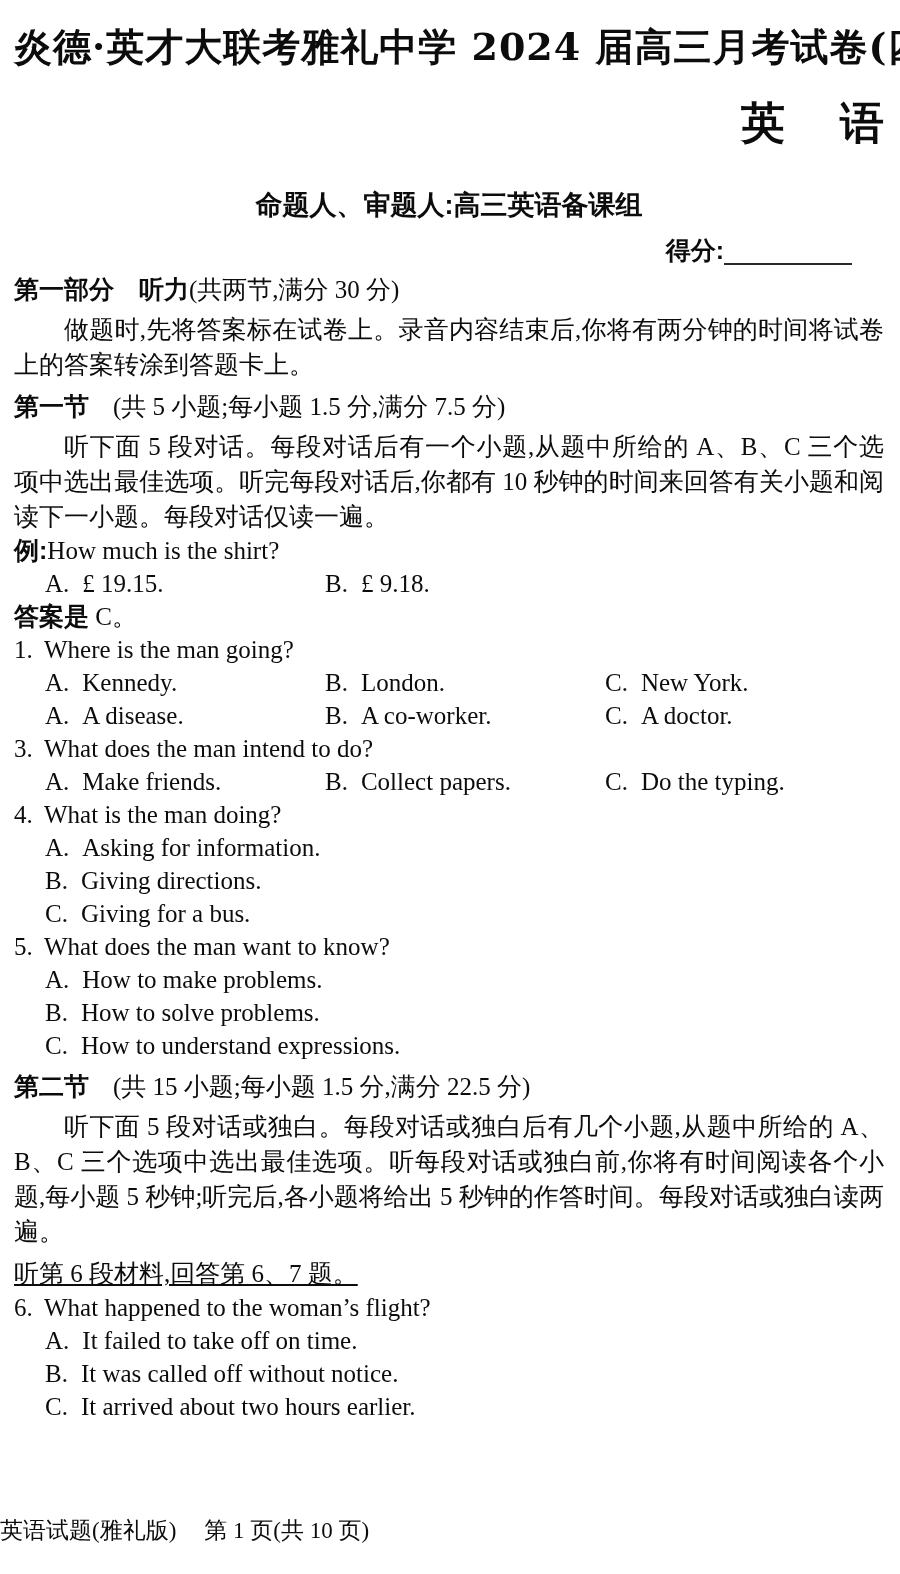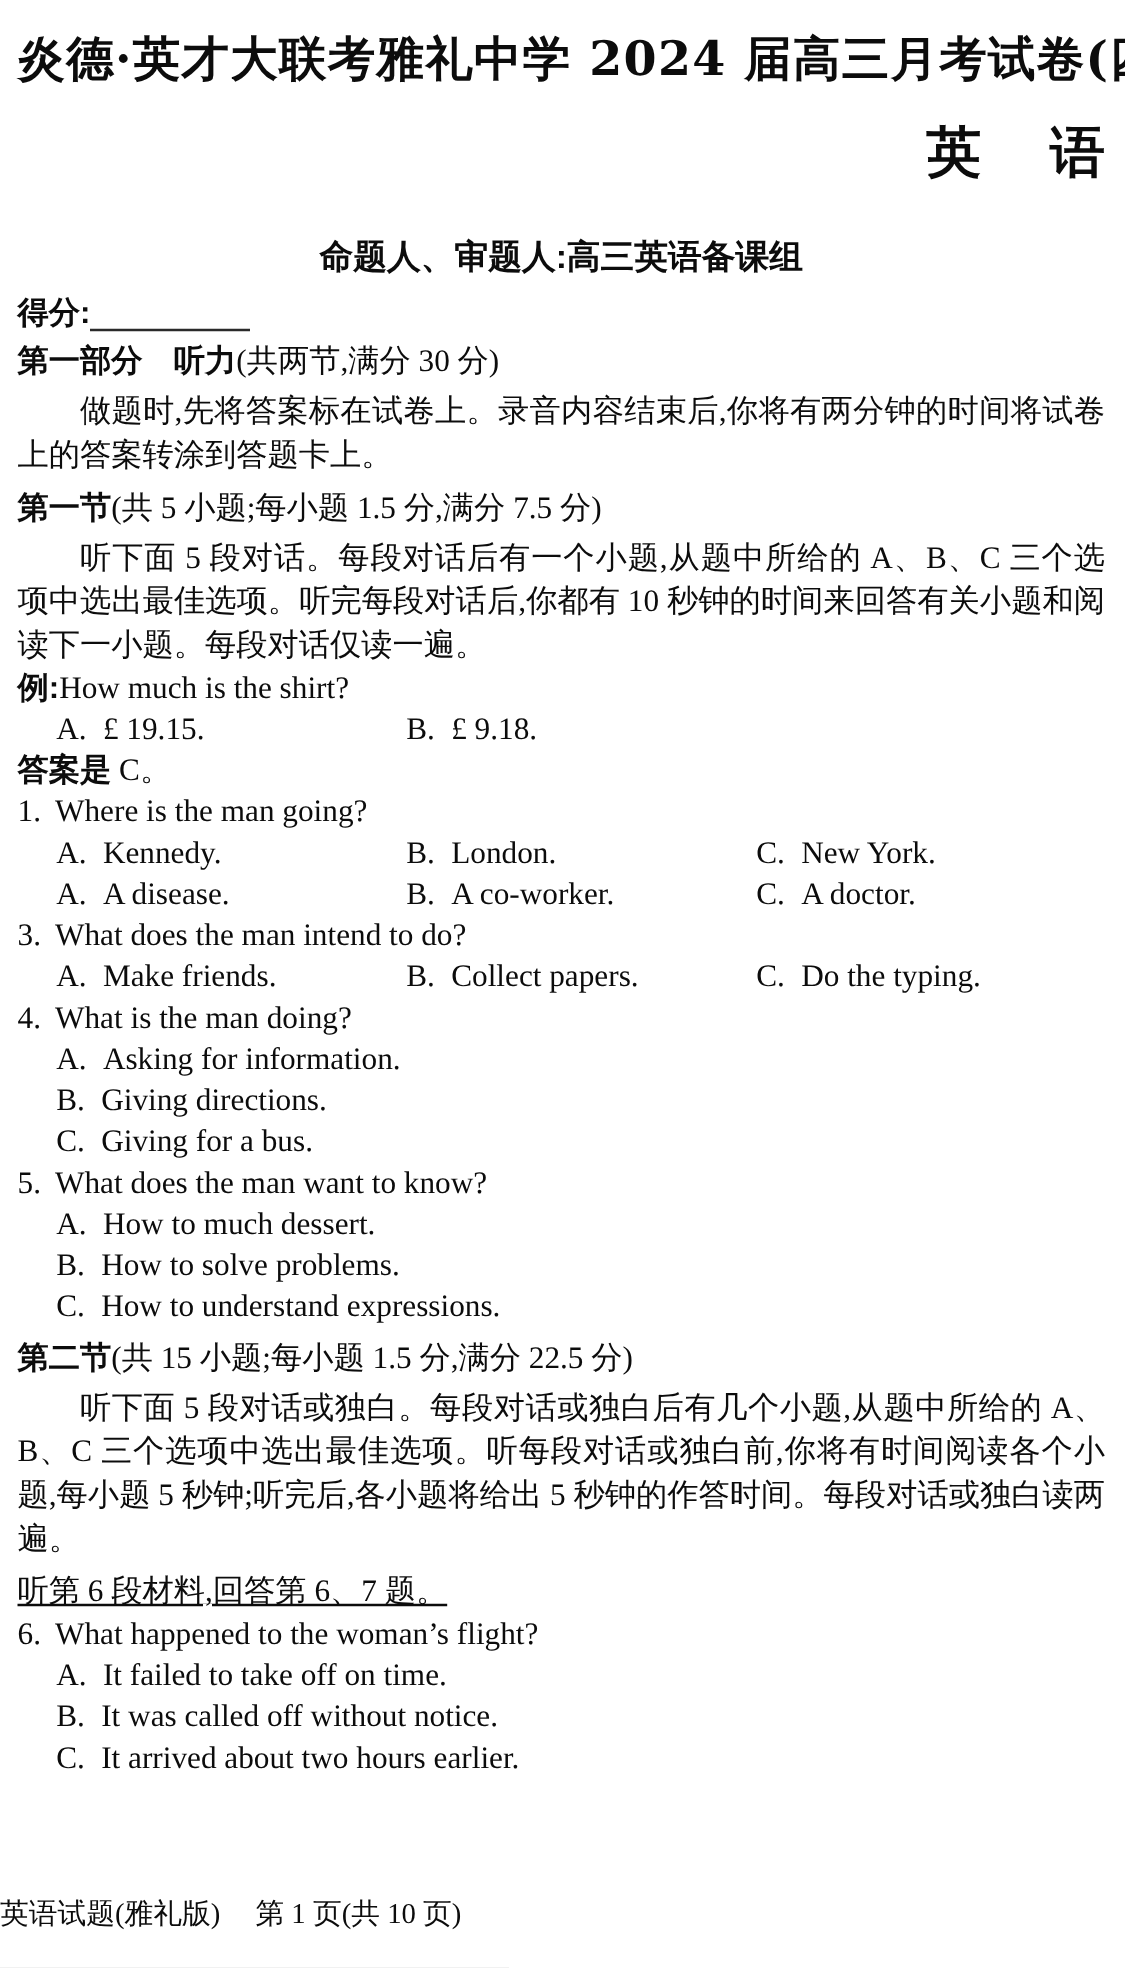--- a/index.html
+++ b/index.html
@@ -34,21 +34,21 @@
   }
   .subject-title .subject-char + .subject-char { margin-left:55px; }
   .committee {
     text-align:center;
     font-family:"Liberation Sans","DejaVu Sans",sans-serif;
     font-weight:bold;
     font-size:27px;
     margin-top:40px;
   }
   .score-row {
-    text-align:left;
+    text-align:right;
     padding-right:32px;
     margin-top:12px;
     font-family:"Liberation Sans","DejaVu Sans",sans-serif;
     font-weight:bold;
     font-size:25px;
     line-height:30px;
   }
   .score-blank {
     display:inline-block;
     width:128px;
@@ -61,21 +61,21 @@
     text-indent:2em;
     text-align:justify;
     margin-top:5px;
   }
   .sec-heading { line-height:35px; margin-top:7px; white-space:nowrap; }
   .sec-heading .main {
     font-family:"Liberation Sans","DejaVu Sans",sans-serif;
     font-weight:bold;
   }
   .sec-heading .note { font-weight:normal; }
-  .sec-heading.gap .note { margin-left:0; }
+  .sec-heading.gap .note { margin-left:24px; }
   .q-line { line-height:33px; white-space:nowrap; }
   .q-num { display:inline-block; min-width:30px; }
   .ex-label {
     font-family:"Liberation Sans","DejaVu Sans",sans-serif;
     font-weight:bold;
   }
   .opt-row {
     display:grid;
     grid-template-columns:280px 280px auto;
     padding-left:31px;
@@ -169,21 +169,21 @@
   <div class="q-line">
     <span class="q-num">4.</span><span>What is the man doing?</span>
   </div>
   <div class="opt-stacked"><span class="opt-letter">A.</span><span>Asking for information.</span></div>
   <div class="opt-stacked"><span class="opt-letter">B.</span><span>Giving directions.</span></div>
   <div class="opt-stacked"><span class="opt-letter">C.</span><span>Giving for a bus.</span></div>
 
   <div class="q-line">
     <span class="q-num">5.</span><span>What does the man want to know?</span>
   </div>
-  <div class="opt-stacked"><span class="opt-letter">A.</span><span>How to much dessert.</span></div>
+  <div class="opt-stacked"><span class="opt-letter">A.</span><span>How to make problems.</span></div>
   <div class="opt-stacked"><span class="opt-letter">B.</span><span>How to solve problems.</span></div>
   <div class="opt-stacked"><span class="opt-letter">C.</span><span>How to understand expressions.</span></div>
 
   <div class="sec-heading gap">
     <span class="main">第二节</span><span class="note">(共 15 小题;每小题 1.5 分,满分 22.5 分)</span>
   </div>
 
   <div class="para">听下面 5 段对话或独白。每段对话或独白后有几个小题,从题中所给的 A、B、C 三个选项中选出最佳选项。听每段对话或独白前,你将有时间阅读各个小题,每小题 5 秒钟;听完后,各小题将给出 5 秒钟的作答时间。每段对话或独白读两遍。</div>
 
   <div class="cue-line">听第 6 段材料,回答第 6、7 题。</div>

